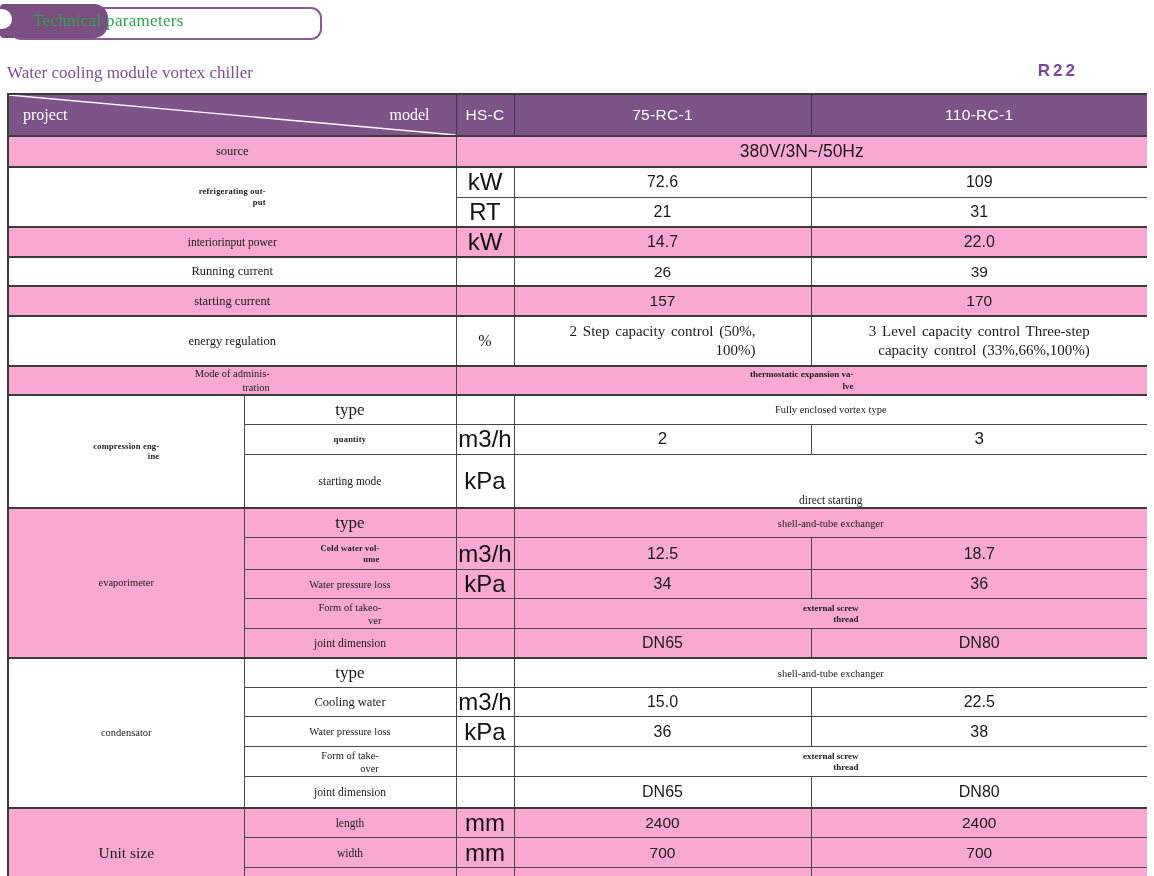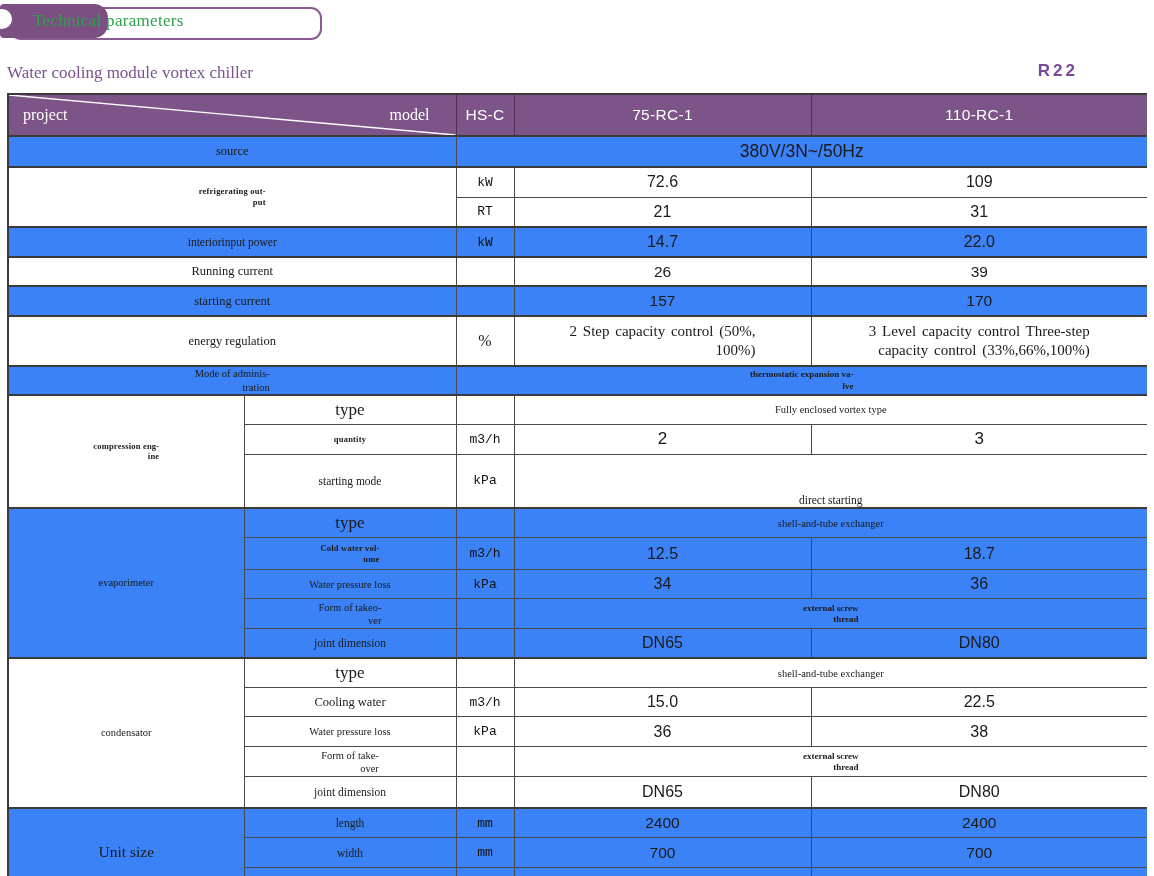--- a/index.html
+++ b/index.html
@@ -18,37 +18,37 @@
   .doc-title{position:absolute;left:7px;top:63px;font-size:17px;color:#7b5190;}
   .refrigerant{position:absolute;right:76px;top:61px;font-family:"Liberation Sans",sans-serif;
                font-weight:bold;font-size:17px;letter-spacing:3px;color:#7a4899;}
 
   
   .tbl-wrap{position:absolute;left:7px;top:93px;width:1140px;height:783px;overflow:hidden;}
   table{border-collapse:collapse;table-layout:fixed;width:1140px;}
   td{border:1px solid #494949;text-align:center;vertical-align:middle;padding:0;overflow:hidden;}
   tr.sec td{border-top:2px solid #3a3a3a;}
   table{border:2px solid #3a3a3a;}
-  tr.g td{background:#3b82f6;}
+  tr.g td{background:#f9a8d4;}
   tr.w td{background:#ffffff;}
 
   
   tr.head td{background:#7d5487;color:#ffffff;border-color:#4a3052;}
   .diag{position:relative;}
   .diag svg{position:absolute;inset:0;width:100%;height:100%;}
   .diag .pj{position:absolute;left:14px;top:50%;transform:translateY(-50%);font-size:16px;}
   .diag .md{position:absolute;right:26px;top:50%;transform:translateY(-50%);font-size:16px;}
   .head-sans{font-family:"Liberation Sans",sans-serif;font-size:15.5px;letter-spacing:.3px;}
   .sans{font-family:"Liberation Sans",sans-serif;}
   .lbl12{font-size:12.5px;}
   .lbl11{font-size:11.5px;margin-top:38px;}
   .lbl10{font-size:10.5px;}
   .tiny{font-size:8.5px;font-weight:bold;letter-spacing:.2px;}
   .tinyv{font-size:9px;font-weight:bold;}
-  .unit{font-family:Liberation Mono, monospace;font-size:13px;color:#111;}
+  .unit{font-family:Liberation Sans, sans-serif;font-size:24px;color:#111;}
   .val{font-family:"Liberation Sans",sans-serif;font-size:16px;}
   .val-sm{font-family:"Liberation Sans",sans-serif;font-size:15.5px;}
   .type-lg{font-size:17px;}
   .group-lg{font-size:15.5px;text-align:center;}
   .smallspan{font-size:10.5px;}
   .eng{font-size:15px;word-spacing:2px;}
   .pct{font-size:16px;}
 
   
   .blk{display:flex;justify-content:center;align-items:center;width:100%;height:100%;}

